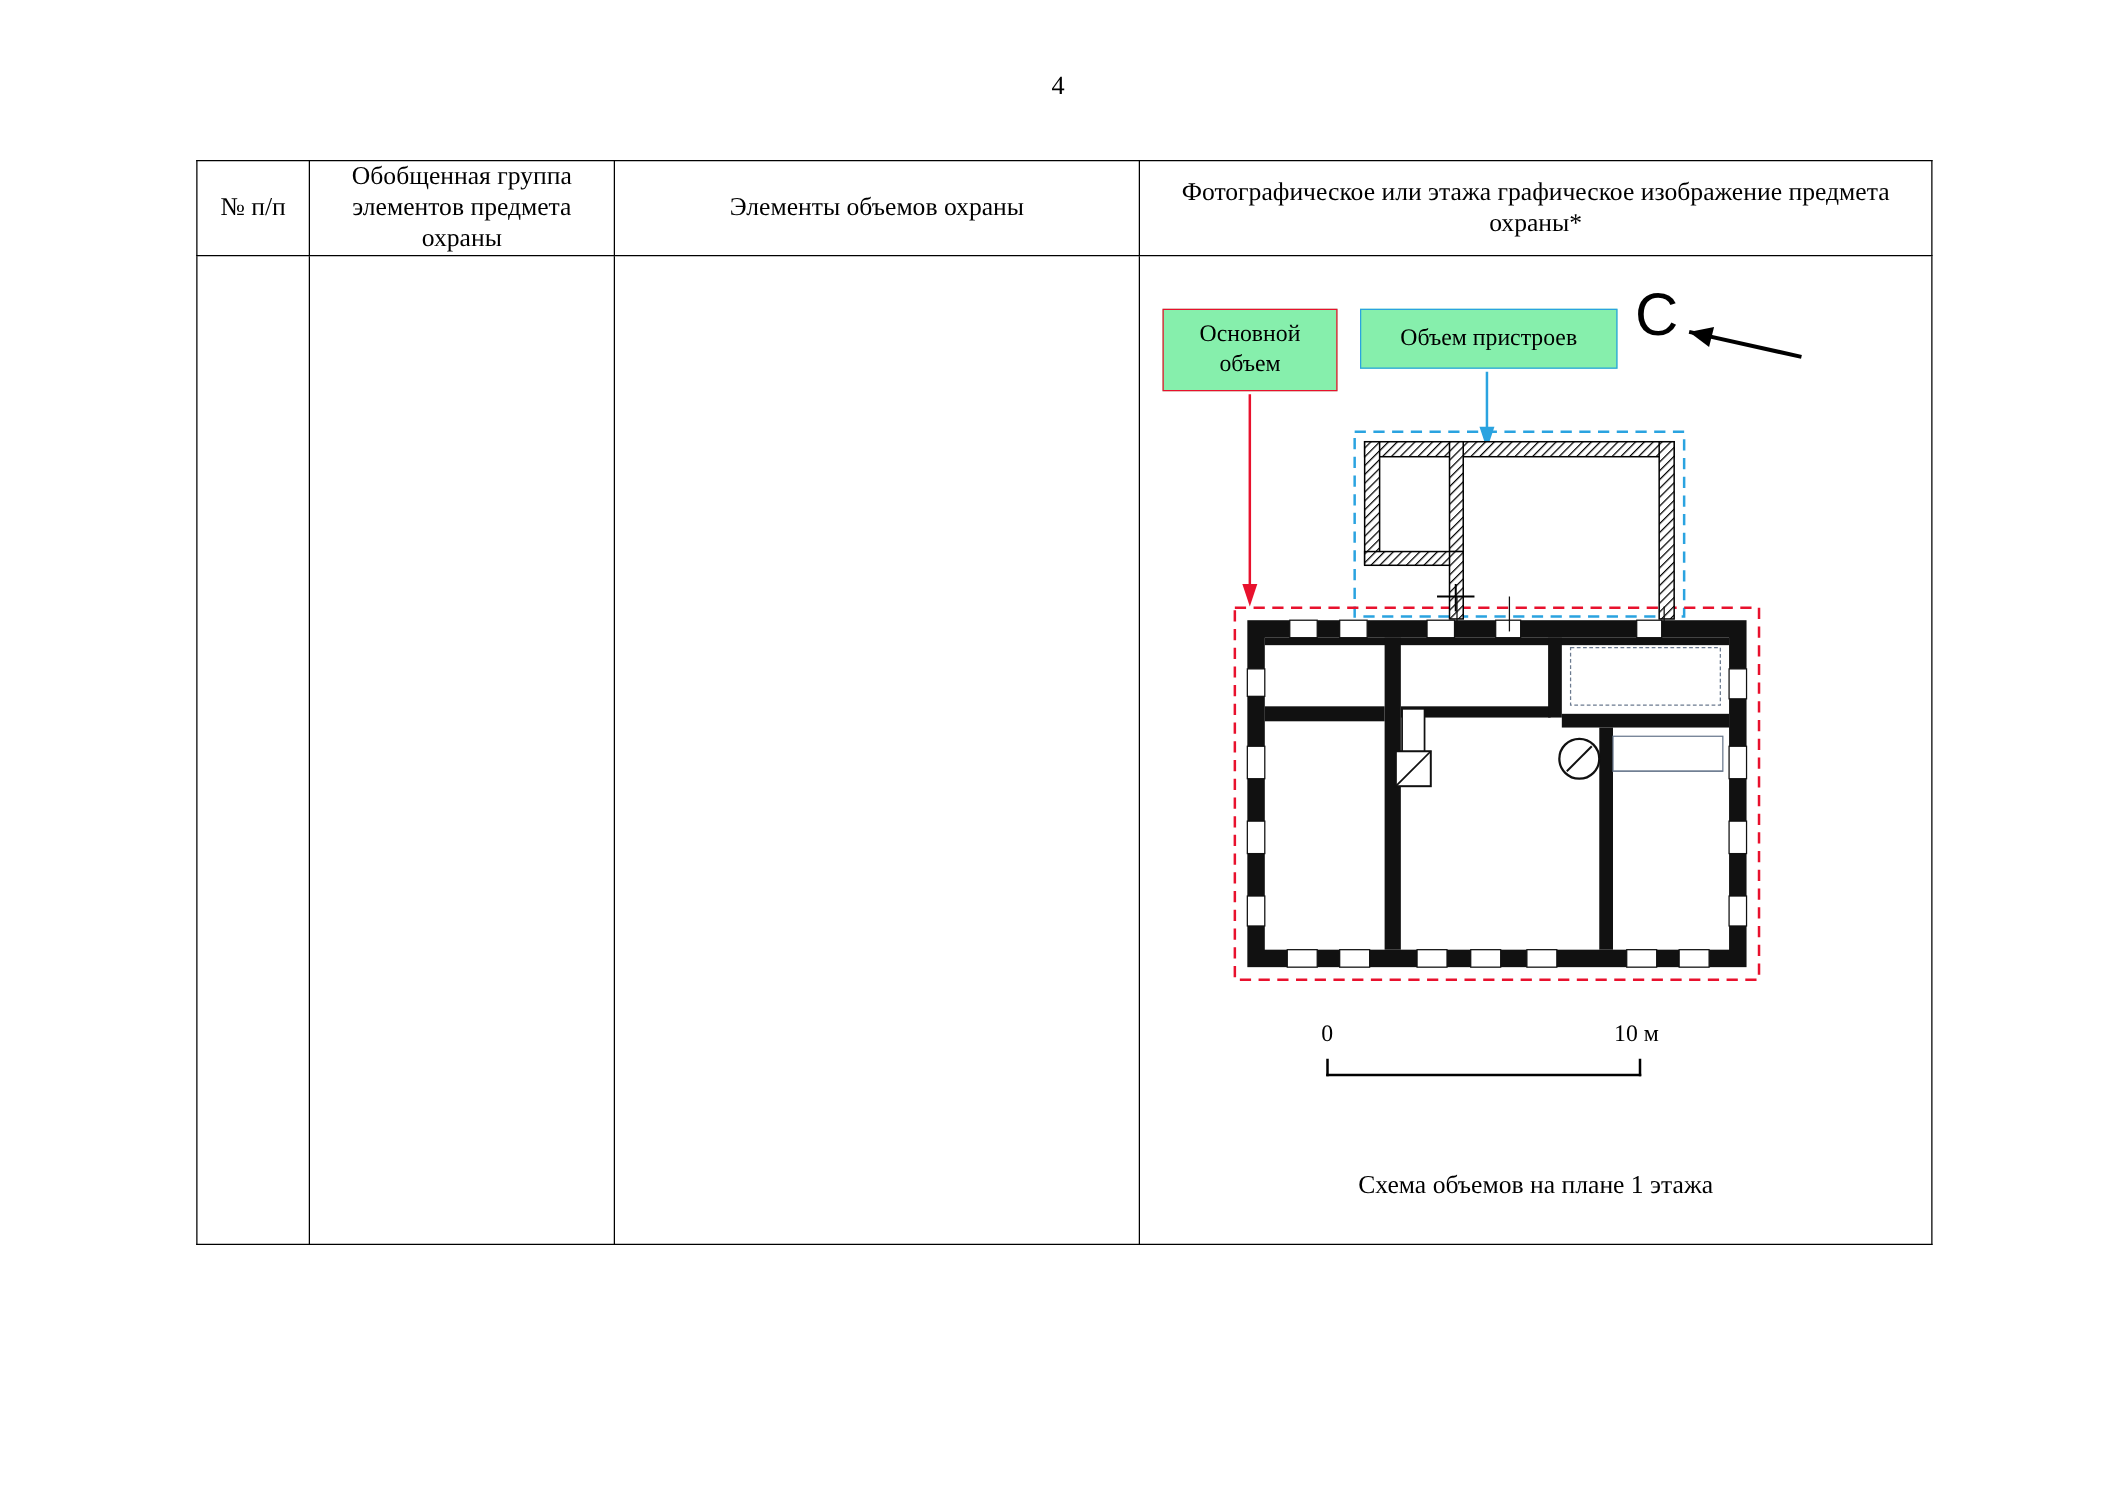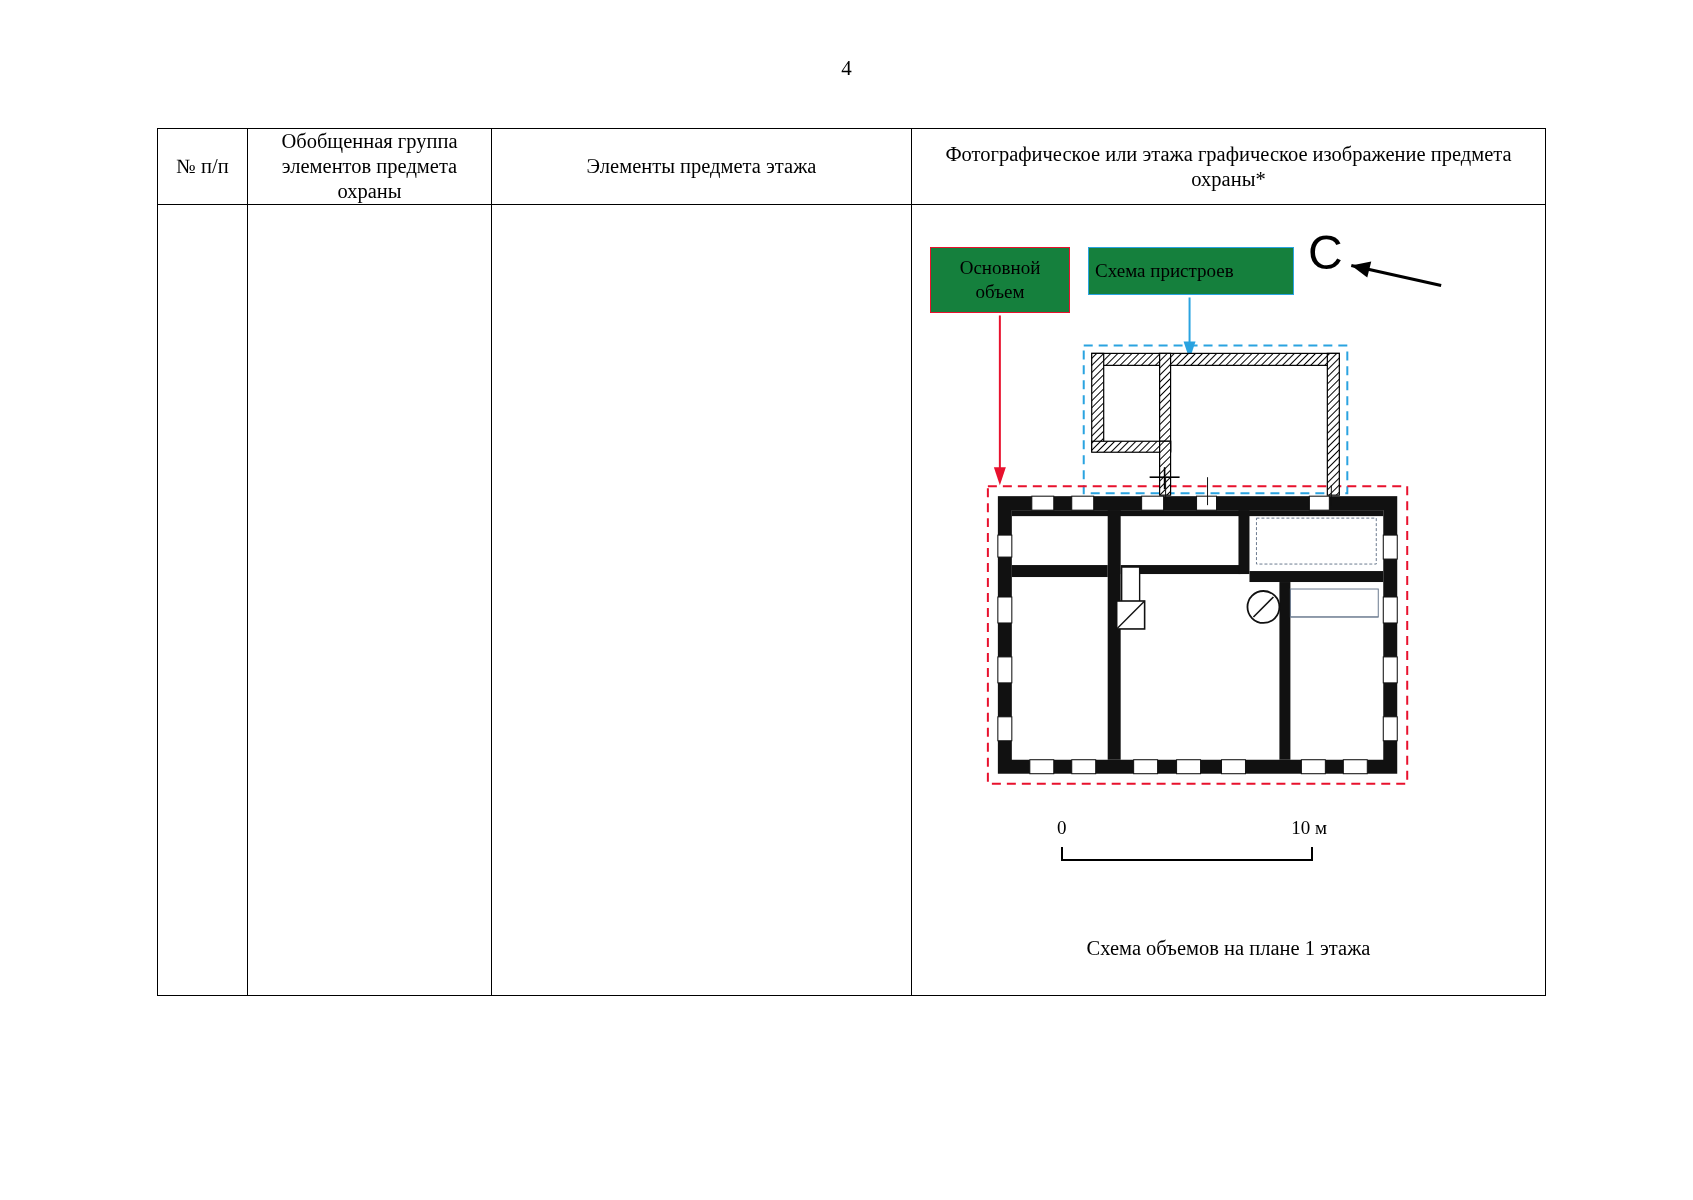--- a/index.html
+++ b/index.html
@@ -61,26 +61,27 @@
   .fig-wrap {
     position: relative;
     width: 100%;
     height: 790px;
   }
 
   
   .legend-box {
     position: absolute;
     border: 1.6px solid #e8112d;
-    background: #15803d;
+    background: #86efac;
     font-size: 19px;
     line-height: 1.25;
     text-align: center;
     display: flex;
     align-items: center;
+    justify-content: center;
     padding: 8px 6px;
     box-sizing: border-box;
   }
   .legend-main {
     left: 18px;
     top: 42px;
     width: 140px;
     height: 66px;
     border-color: #e8112d;
   }
@@ -152,37 +153,37 @@
     <colgroup>
       <col class="col1">
         <col class="col2">
         <col class="col3">
         <col class="col4">
     </colgroup>
     <thead>
       <tr>
         <th class="th-cell">№ п/п</th>
         <th class="th-cell">Обобщенная группа элементов предмета охраны</th>
-        <th class="th-cell">Элементы предмета этажа</th>
+        <th class="th-cell">Элементы объемов охраны</th>
         <th class="th-cell">Фотографическое или этажа графическое изображение предмета охраны*</th>
       </tr>
     </thead>
     <tbody>
       <tr class="body-row">
         <td></td>
         <td></td>
         <td></td>
         <td>
           <div class="fig-wrap">
 
             <div class="legend-box legend-main">
               <span>Основной объем</span>
             </div>
             <div class="legend-box legend-annex">
-              <span>Схема пристроев</span>
+              <span>Объем пристроев</span>
             </div>
 
             <div class="north-letter">С</div>
 
             <svg class="plan-svg" viewBox="0 0 634 790" preserveAspectRatio="xMidYMid meet">
 
               <g>
                 <line x1="440" y1="60" x2="530" y2="80" stroke="#000" stroke-width="3.2"></line>
                 <polygon points="440,60 460,56 456,72" fill="#000"></polygon>
               </g>

